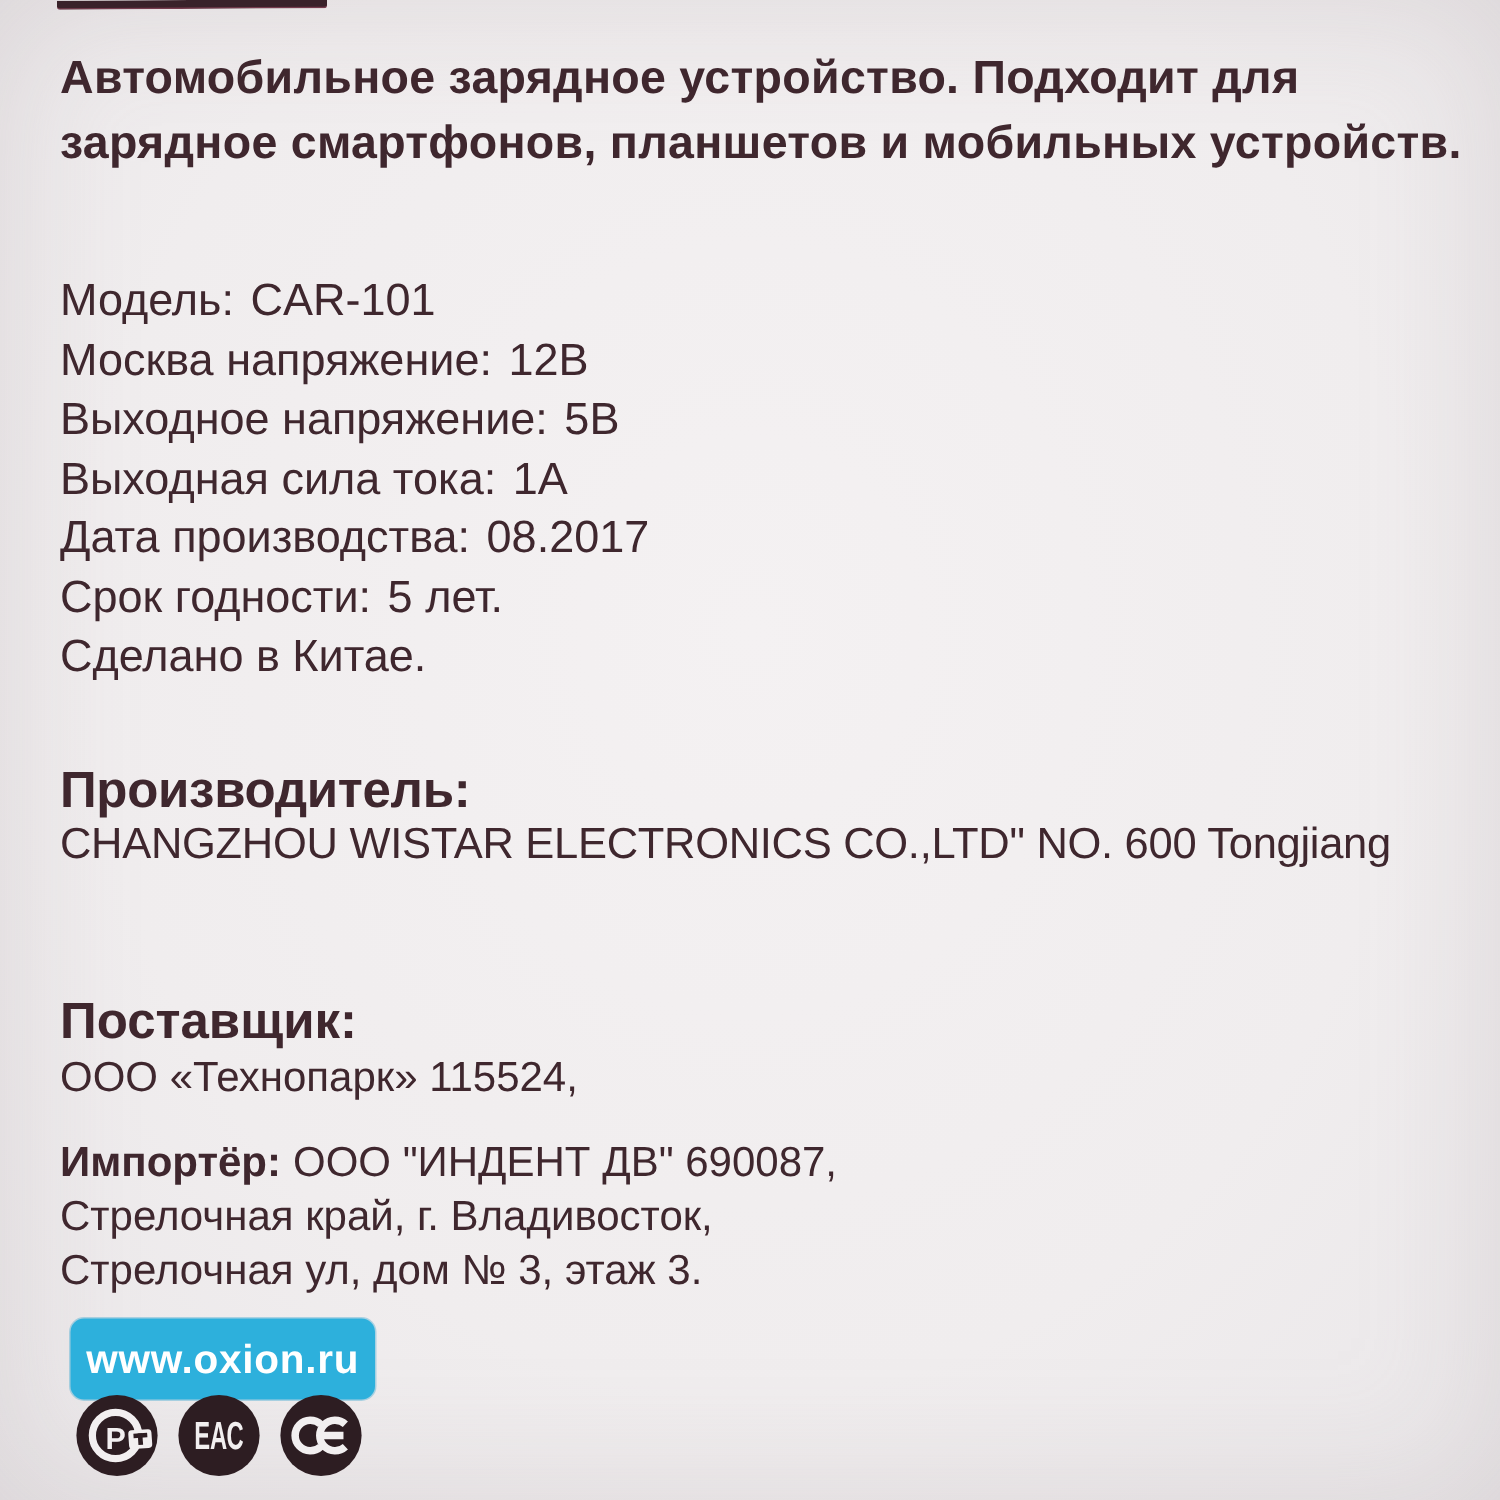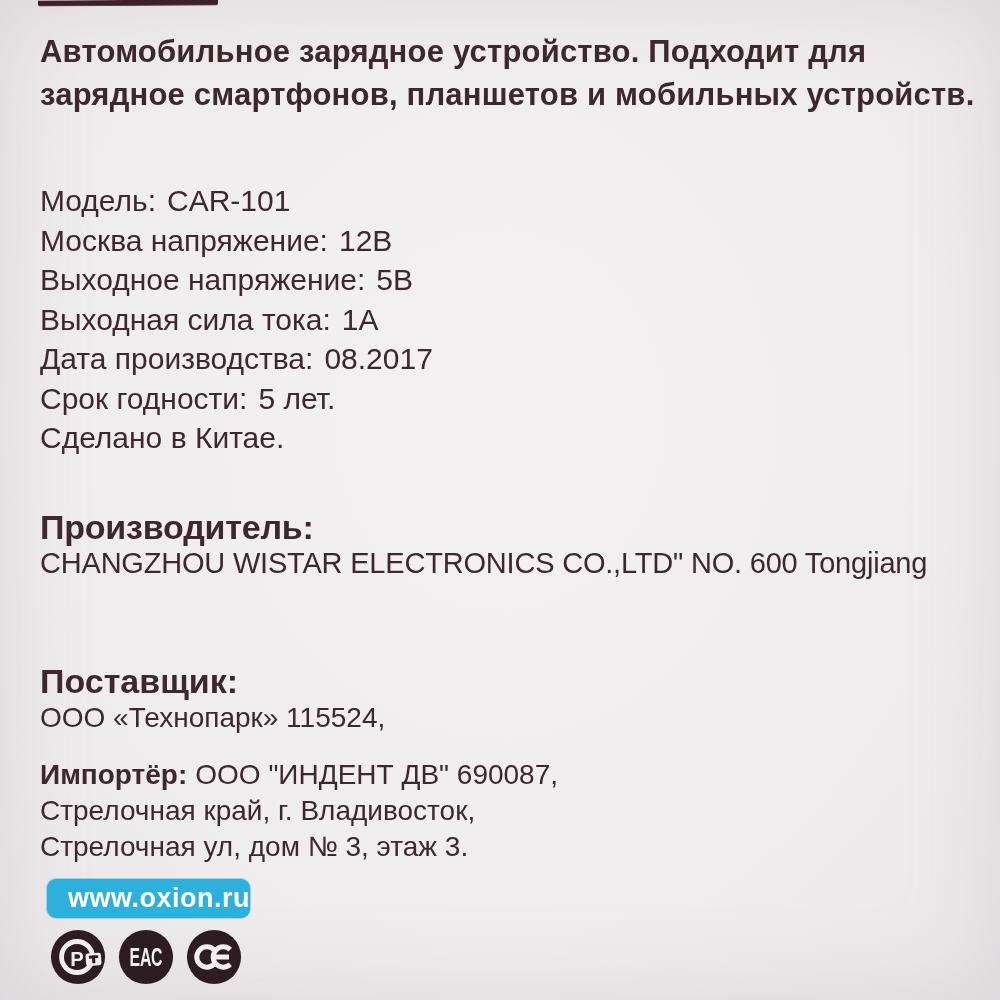--- a/index.html
+++ b/index.html
@@ -28,23 +28,23 @@
   }
   .spec-label{font-weight:400;margin-right:11px;}
   .spec-label:empty{margin-right:0;}
   .section{position:absolute;left:40px;width:930px;}
   .manufacturer{top:509px;font-size:29px;line-height:36px;letter-spacing:-0.2px;}
   .supplier{top:664px;font-size:28px;line-height:35.5px;}
   .importer{top:757px;font-size:28px;line-height:36px;}
   .section-title{font-weight:700;font-size:34px;}
   .inline-label{font-weight:700;margin-right:8px;}
   .badge{
-    position:absolute;left:47px;top:879px;width:203px;height:39px;
+    position:absolute;left:47px;top:879px;width:203px;height:54px;
     border-radius:9px;background:#2db0dc;
-    display:flex;align-items:center;justify-content:flex-end;
+    display:flex;align-items:center;justify-content:center;
     color:#ffffff;font-weight:700;font-size:27px;letter-spacing:0.5px;
     box-shadow:0 0 0 1px rgba(40,160,205,0.35);
   }
   .certs{position:absolute;left:49px;top:928px;display:flex;gap:10px;}
   .cert{width:58px;height:58px;}
 </style>
 </head>
 <body>
 
 <div class="page">

